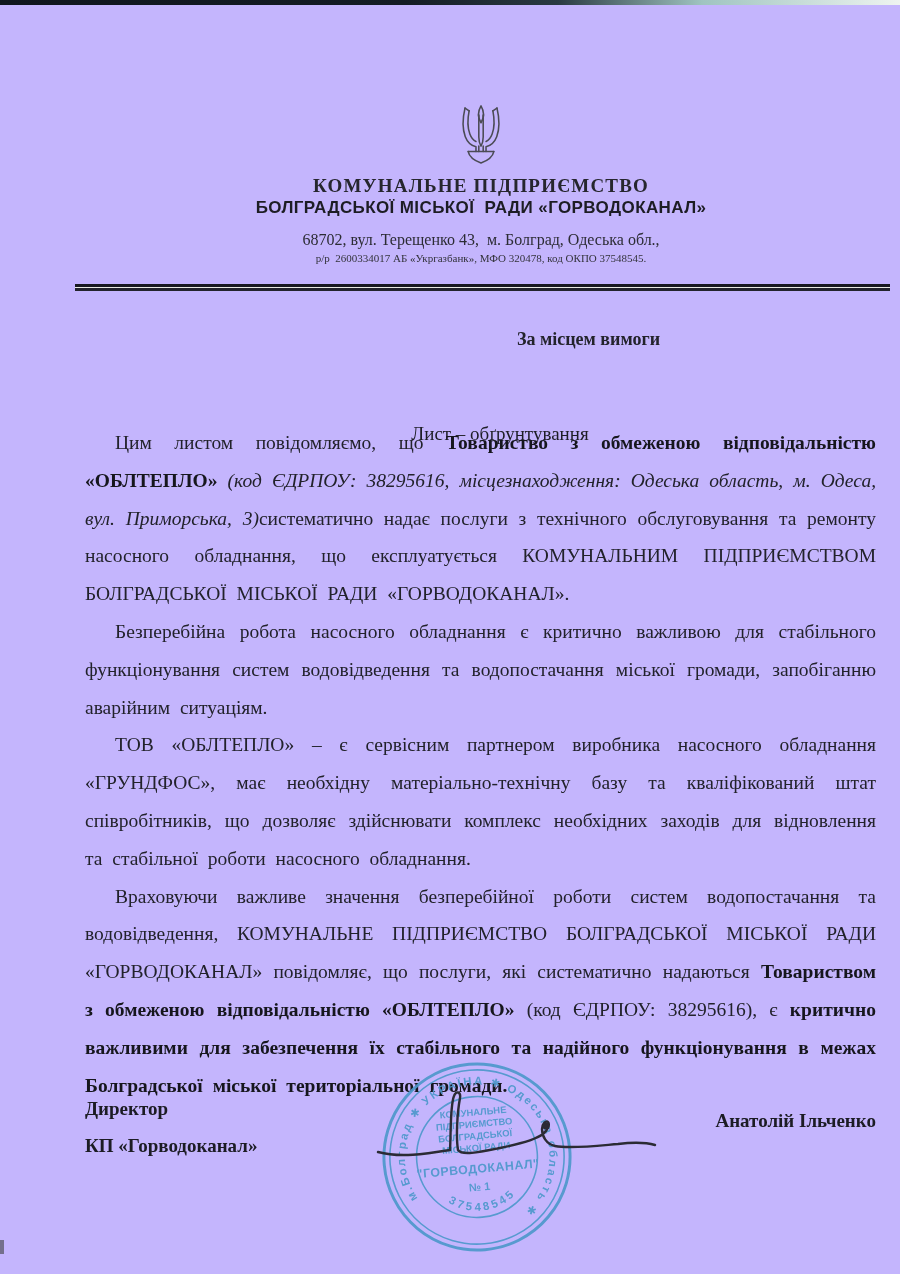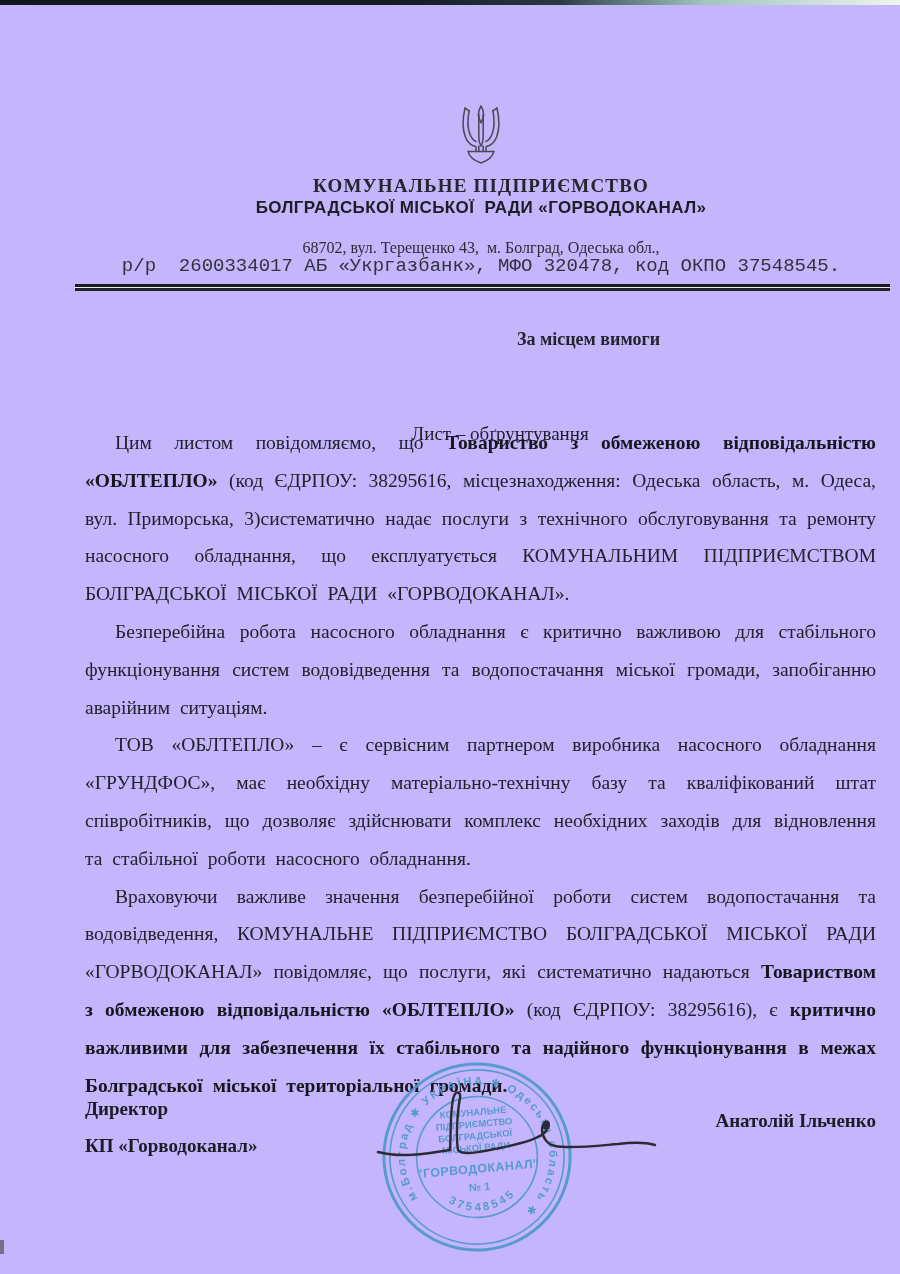--- a/index.html
+++ b/index.html
@@ -9,35 +9,35 @@
     font-family:"Liberation Serif","DejaVu Serif",serif;color:#20202a;
   }
   .top-strip{
     position:absolute;top:0;left:0;width:900px;height:5px;
     background:linear-gradient(to right,#10161d 0%,#141c24 45%,#2a3a42 62%,#9fc4c0 78%,#eef4f0 100%);
   }
   .letterhead{position:absolute;top:104px;left:85px;width:792px;text-align:center;}
   .emblem{height:64px;margin-bottom:3px;}
   .org1{font-weight:bold;font-size:19px;letter-spacing:1.2px;color:#26262e;line-height:22px;white-space:pre-wrap;}
   .org2{font-family:"Liberation Sans","DejaVu Sans",sans-serif;font-weight:bold;font-size:17px;letter-spacing:.4px;color:#1d1d24;line-height:21px;white-space:pre-wrap;}
-  .addr1{font-size:16px;color:#2c2c34;line-height:19px;margin-top:20px;white-space:pre-wrap;}
-  .addr2{font-family:Liberation Mono, monospace;font-size:19px;color:#33333b;line-height:19px;white-space:pre-wrap;}
+  .addr1{font-size:16px;color:#2c2c34;line-height:19px;margin-top:12px;white-space:pre-wrap;}
+  .addr2{font-family:Liberation Serif, serif;font-size:11px;color:#33333b;line-height:19px;white-space:pre-wrap;}
   .rule{
     position:absolute;top:284px;left:75px;width:815px;height:7px;
     background:linear-gradient(180deg,#191921 0%,#191921 38%,#eaeae4 38%,#eaeae4 52%,#23232c 52%,#23232c 100%);
   }
   .recipient{position:absolute;top:329px;left:517px;font-weight:bold;font-size:18px;color:#23232b;}
   .doc-title{position:absolute;top:380px;left:85px;width:792px;text-align:center;padding-left:38px;box-sizing:border-box;font-weight:normal;font-size:19px;color:#1e1e26;margin-top:43px;}
   .body-text{
     position:absolute;top:424px;left:85px;width:791px;
     font-size:19.5px;line-height:37.8px;text-align:justify;word-spacing:5px;color:#22222b;
   }
   .para{margin:0;text-indent:30px;}
   .seg-b{font-weight:bold;color:#16161d;}
-  .seg-i{}
+  .seg-i{font-style:italic;}
   .sig-row{position:absolute;top:1090px;left:85px;width:791px;display:flex;justify-content:space-between;align-items:flex-start;}
   .sig-role{font-weight:bold;font-size:19px;line-height:37px;color:#1c1c24;}
   .sig-name{font-weight:bold;font-size:19px;color:#1c1c24;margin-top:20px;white-space:nowrap;}
   .stamp-svg{position:absolute;left:378px;top:1058px;width:198px;height:198px;transform:rotate(-5deg);opacity:.92;}
   .stamp-svg text{font-family:"Liberation Sans","DejaVu Sans",sans-serif;}
   .sign-svg{position:absolute;left:350px;top:1082px;width:320px;height:90px;}
   .artifact{position:absolute;left:0;top:1240px;width:4px;height:14px;background:#4a4a50;opacity:.65;}
 </style>
 </head>
 <body>

